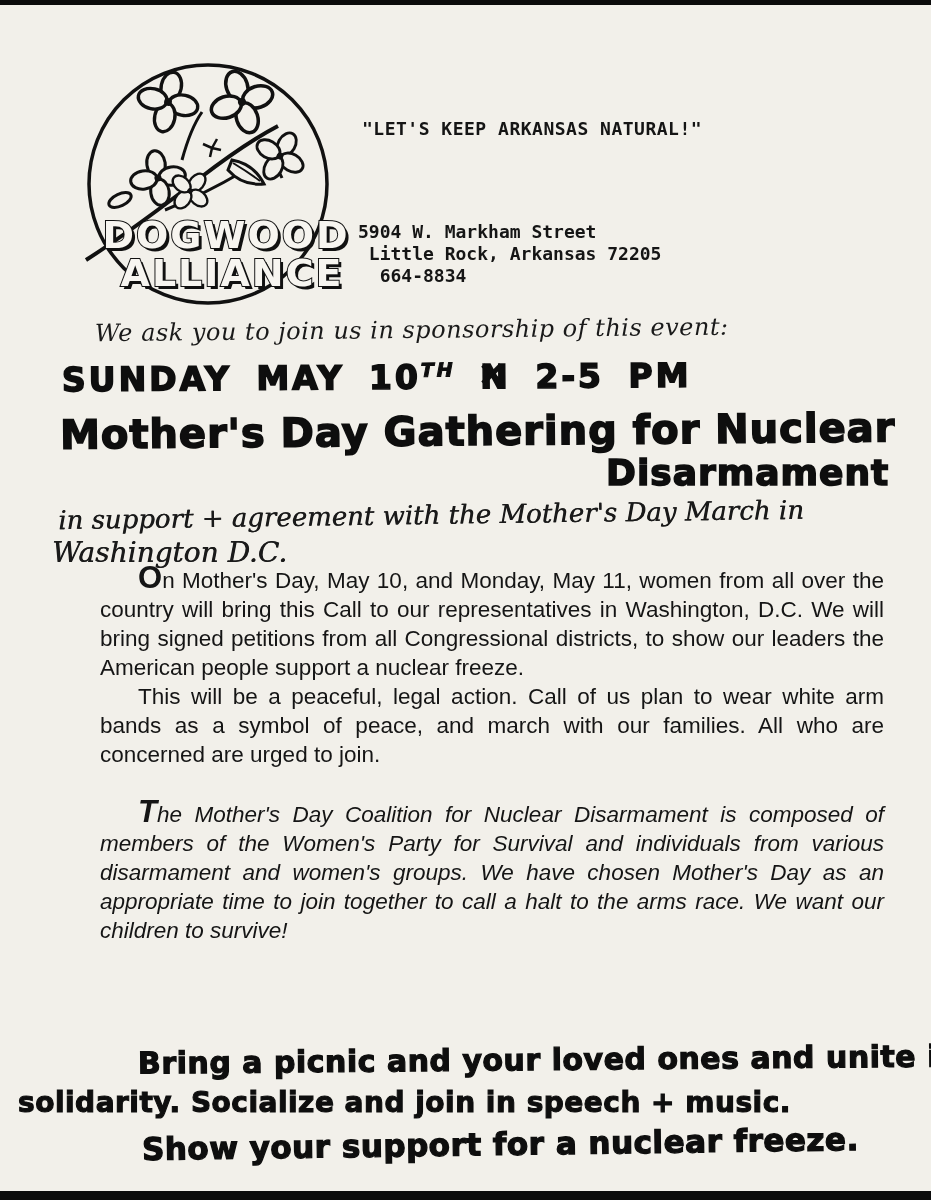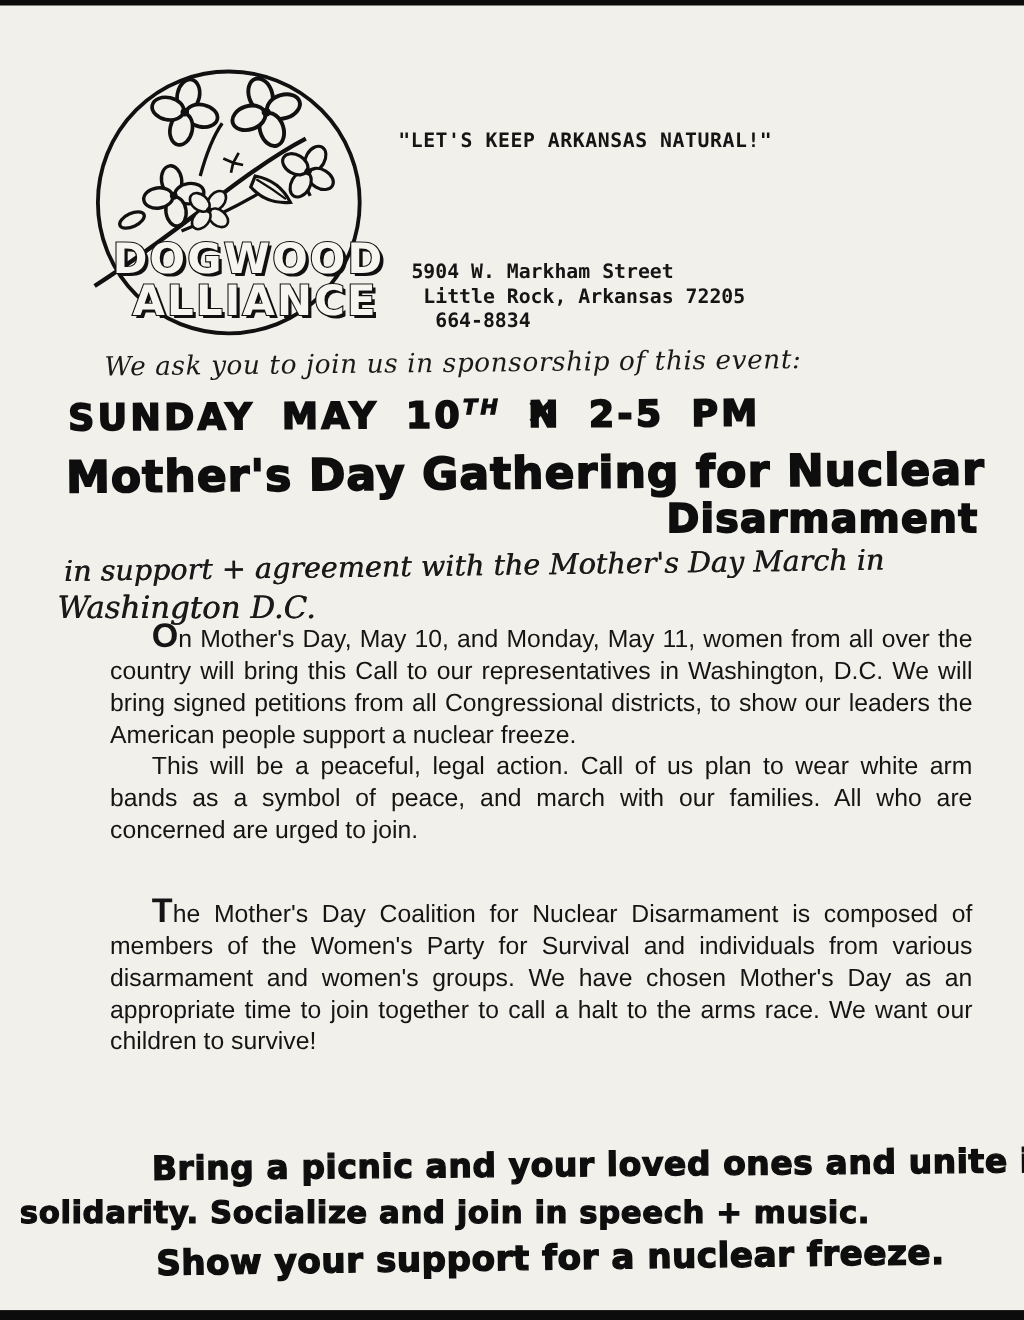--- a/index.html
+++ b/index.html
@@ -20,21 +20,21 @@
   .slogan{
     position:absolute;left:362px;top:118px;
     font-family:"DejaVu Sans Mono",monospace;
     font-size:18px;font-weight:bold;letter-spacing:0.5px;
     white-space:pre;
   }
   .address{
     position:absolute;left:358px;top:221px;
     font-family:"DejaVu Sans Mono",monospace;
     font-size:18px;line-height:22px;font-weight:bold;
-    white-space:pre;margin:16px;
+    white-space:pre;margin:0;
   }
 
   .hand-pen{
     font-family:"DejaVu Serif",serif;
     font-style:italic;
     color:#1a1a1a;
     white-space:nowrap;
   }
   .intro-line{
     position:absolute;left:95px;top:316px;
@@ -77,21 +77,21 @@
     position:absolute;left:52px;top:536px;
     font-size:28px;text-shadow:0.5px 0 #1a1a1a;
   }
 
   .body-text{
     position:absolute;left:100px;top:562px;width:784px;
     font-size:22.5px;line-height:29px;
     text-align:justify;
   }
   .body-text p{margin:0;text-indent:38px;}
-  .body-text p.gap{margin-top:43px;}
+  .body-text p.gap{margin-top:27px;font-style:italic;}
   .big-initial{font-size:31px;font-weight:bold;line-height:1;}
 
   .closing1{
     position:absolute;left:138px;top:1042px;
     font-size:30px;letter-spacing:0.5px;
     -webkit-text-stroke:1.2px #0e0e0e;
     transform:rotate(-0.5deg);
   }
   .closing2{
     position:absolute;left:18px;top:1086px;

